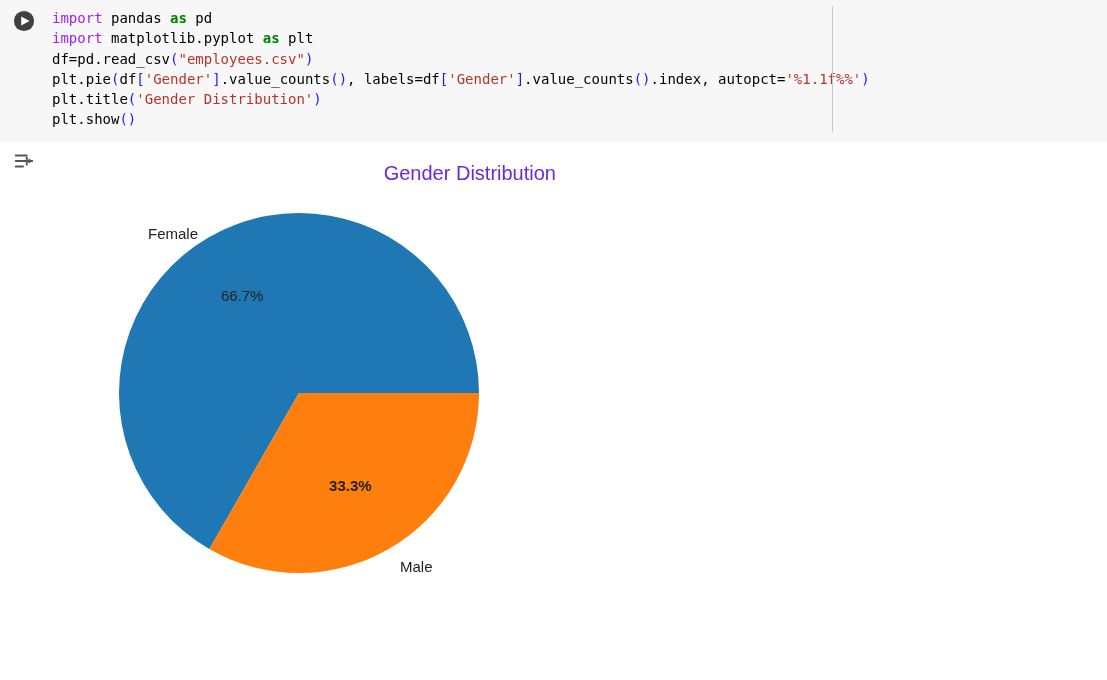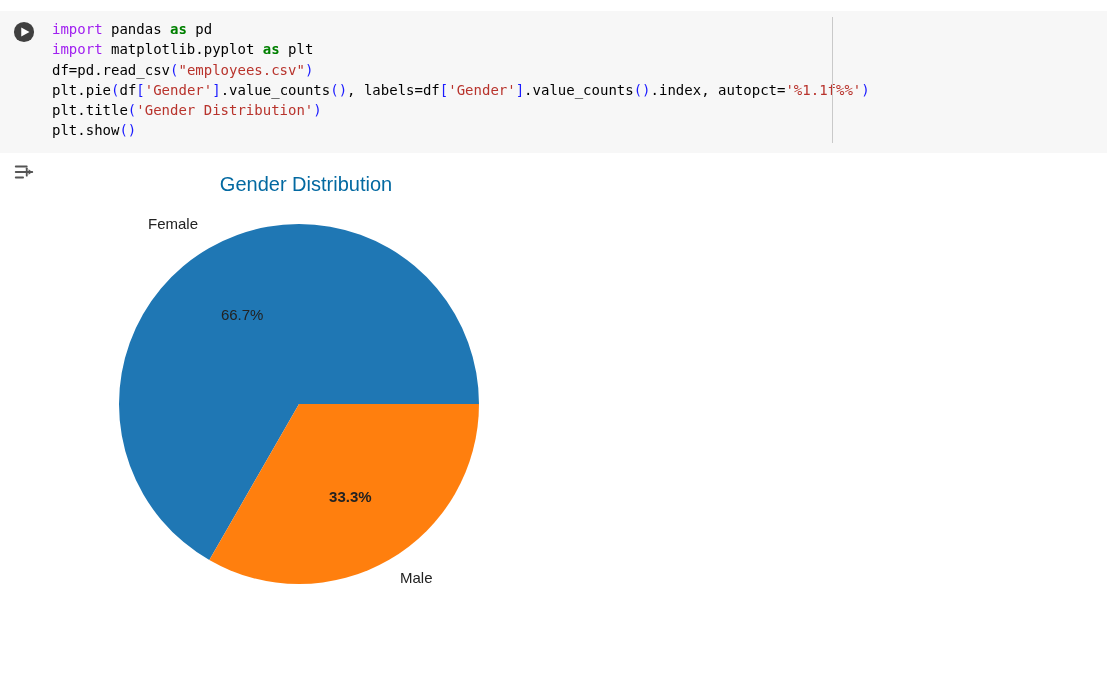--- a/index.html
+++ b/index.html
@@ -12,21 +12,20 @@
   }
   .cell {
     width: 1107px;
   }
   .code-area {
     background: #f7f7f7;
     display: flex;
     align-items: flex-start;
     padding: 6px 0 10px 0;
     position: relative;
-    margin-top: 11px;
   }
   .gutter {
     width: 48px;
     display: flex;
     justify-content: center;
     padding-top: 4px;
   }
   .run-btn {
     width: 22px;
     height: 22px;
@@ -69,23 +68,23 @@
     position: relative;
     width: 500px;
     height: 480px;
     margin-left: 8px;
   }
   .chart-title {
     position: absolute;
     top: 14px;
     left: 0;
     width: 500px;
-    text-align: center;
+    text-align: right;
     font-size: 20px;
-    color: #0369a1;
+    color: #6d28d9;
   }
   svg.pie {
     position: absolute;
     left: 58px;
     top: 60px;
   }
   .slice-label, .pct-label {
     position: absolute;
     font-size: 15px;
     color: #222;
@@ -127,20 +126,20 @@
         <path d="M3 18 H11" stroke="#555" stroke-width="2" fill="none" stroke-linecap="round"></path>
       </svg>
     </div>
 
     <div class="pie-container">
       <div class="chart-title">Gender Distribution</div>
       <svg class="pie" id="pie-svg" width="370" height="370" viewBox="-185 -185 370 370">
           <path d="M 0 0 L 180 0 A 180 180 0 1 0 -89.67331896110831 156.07272620960825 Z" fill="#1f77b4"></path>
           <path d="M 0 0 L -89.67331896110831 156.07272620960825 A 180 180 0 0 0 180 4.4087284769304716e-14 Z" fill="#ff7f0e"></path>
         </svg>
-    <div class="pct-label" style="left: 164.902px; top: 147px;">66.7%</div>
-        <div class="slice-label" style="left: 87.0172px; text-align: right; width: 55px; top: 56px;">Female</div>
+    <div class="pct-label" style="left: 164.902px; top: 139px;">66.7%</div>
+        <div class="slice-label" style="left: 87.0172px; text-align: right; width: 55px; top: 77px;">Female</div>
         <div class="pct-label" style="left: 273.098px; top: 329.474px; font-weight: bold;">33.3%</div>
         <div class="slice-label" style="left: 343.983px; top: 410.485px; text-align: center;">Male</div>
       </div>
   </div>
 
 </div>
 
 </body></html>

